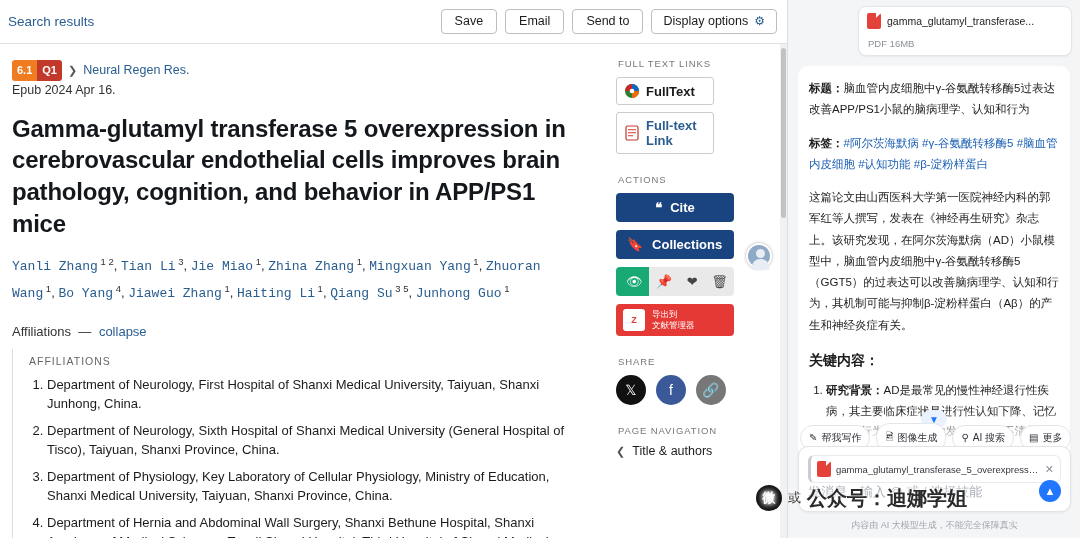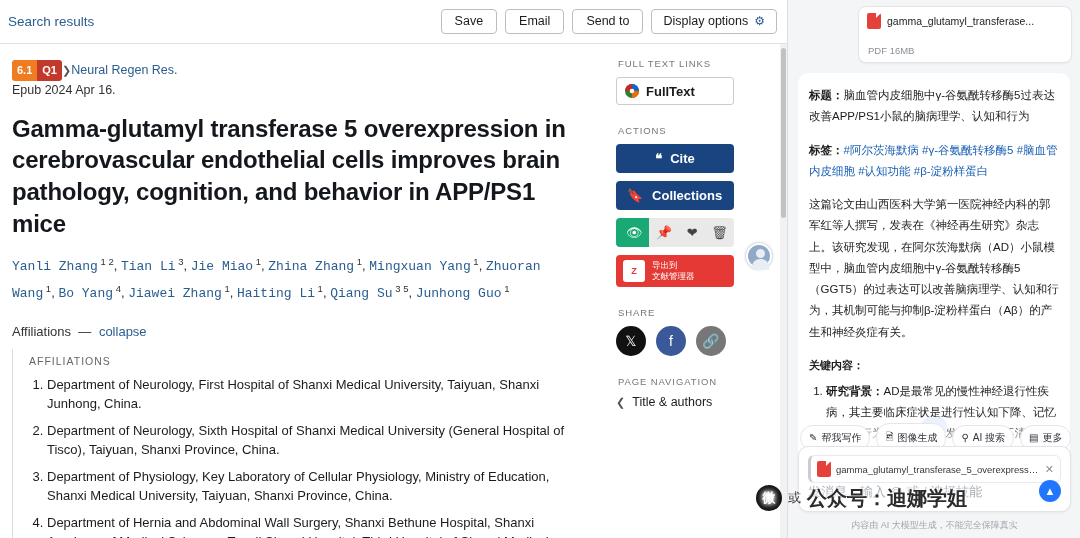--- a/index.html
+++ b/index.html
@@ -31,21 +31,21 @@
     line-height:1.1;
   }
   .pm-btn.wide { padding:5px 11px; display:flex; align-items:center; gap:6px; }
   .gear { font-size:12px; color:#2a5d8f; }
 
   #article {
     position:absolute; top:44px; left:0; width:600px; height:494px;
     padding:16px 22px 0 12px; overflow:hidden;
   }
   .cite-line {
-    display:flex; align-items:center; flex-wrap:wrap; gap:0;
+    display:flex; align-items:center; flex-wrap:wrap; gap:6px;
     font-size:12.5px; color:#333; line-height:1.5;
   }
   .badge-group { display:flex; align-items:center; }
   .badge-if {
     background:#f07c22; color:#fff; font-size:11px; font-weight:bold;
     padding:2px 5px; border-radius:3px 0 0 3px;
   }
   .badge-q {
     background:#c0392b; color:#fff; font-size:11px; font-weight:bold;
     padding:2px 5px; border-radius:0 3px 3px 0;
@@ -87,21 +87,21 @@
     padding:14px 8px 0 8px;
   }
   .rail-head {
     font-size:9.5px; letter-spacing:0.9px; color:#777;
     text-transform:uppercase; margin:0 0 8px 2px;
   }
   .rail-head.sp { margin-top:20px; }
   .link-btn {
     display:flex; align-items:center; gap:6px;
     border:1px solid #ccc; border-radius:3px; background:#fff;
-    padding:5px 7px; margin-bottom:7px; cursor:pointer; width:118px;
+    padding:5px 7px; margin-bottom:7px; cursor:pointer; width:98px;
   }
   .link-btn span.lbl { font-size:13px; font-weight:bold; color:#1a1a1a; }
   .link-btn span.lbl.blue { color:#2a5d8f; font-weight:bold; }
   .ico16 { width:16px; height:16px; flex:0 0 16px; }
   .act-btn {
     display:flex; align-items:center; justify-content:center; gap:8px;
     background:#1a4480; color:#fff; border-radius:4px;
     font-size:13px; padding:7px 0; margin-bottom:8px; cursor:pointer;
     width:118px; font-weight:bold;
   }
@@ -169,32 +169,32 @@
     position:relative;
   }
   .pdf-ico:after{
     content:""; position:absolute; right:0; top:0;
     border-left:5px solid #fff; border-bottom:5px solid transparent;
   }
   .attach-top .fname {
     font-size:10.5px; color:#1c1c1c; white-space:nowrap; overflow:hidden;
     text-overflow:ellipsis;
   }
-  .attach-top .meta { font-size:9.5px; color:#8b9097; margin-top:16px; padding-left:1px; }
+  .attach-top .meta { font-size:9.5px; color:#8b9097; margin-top:9px; padding-left:1px; }
 
   .msg {
     margin:10px 10px 0 10px; background:#fff; border-radius:10px;
     padding:12px 11px 10px 11px; box-shadow:0 1px 2px rgba(0,0,0,.04);
     height:392px; overflow:hidden; position:relative;
   }
   .zh { font-size:11.5px; line-height:1.85; color:#1c1c1c; }
   .zh b { font-weight:bold;margin-top:44px; }
   .zh .tagline { color:#1a5fb4; }
   .blk { margin-bottom:12px; }
-  .kc-title { font-weight:bold; font-size:11px; margin:4px 0 6px 0; }
+  .kc-title { font-weight:bold; font-size:14px; margin:4px 0 6px 0; }
   ol.kc { margin:0; padding-left:17px; }
   ol.kc li { font-size:11.5px; line-height:1.8; margin-bottom:8px; }
   .fade {
     position:absolute; left:0; right:0; bottom:0; height:46px;
     background:linear-gradient(to bottom, rgba(255,255,255,0), #fff 70%);
   }
   .collapse-chip {
     position:absolute; left:50%; transform:translateX(-50%);
     bottom:30px; width:26px; height:18px; border-radius:9px;
     background:#eaf2ff; color:#2176ff; display:flex;
@@ -322,20 +322,29 @@
       <svg class="ico16" viewBox="0 0 16 16">
         <circle cx="8" cy="8" r="7" fill="#2e7d32"></circle>
         <path d="M8 1 a7 7 0 0 1 7 7 h-7z" fill="#1565c0"></path>
         <path d="M8 8 h7 a7 7 0 0 1-7 7z" fill="#ef6c00"></path>
         <path d="M1 8 a7 7 0 0 1 7-7 v7z" fill="#c62828"></path>
         <circle cx="8" cy="8" r="2.3" fill="#fff"></circle>
       </svg>
       <span class="lbl">FullText</span>
     </div>
 
+    <div class="link-btn">
+      <svg class="ico16" viewBox="0 0 16 16">
+        <rect x="2" y="1" width="12" height="14" rx="1.5" fill="#fff" stroke="#c0392b" stroke-width="1.2"></rect>
+        <rect x="4" y="4" width="8" height="1.3" fill="#e06666"></rect>
+        <rect x="4" y="7" width="8" height="1.3" fill="#e06666"></rect>
+        <rect x="4" y="10" width="5" height="1.3" fill="#e06666"></rect>
+      </svg>
+      <span class="lbl blue">Full-text Link</span>
+    </div>
 
     <div class="rail-head sp">ACTIONS</div>
 
     <div class="act-btn">
       <span>❝</span>
       <span>Cite</span>
     </div>
     <div class="act-btn">
       <span>🔖</span>
       <span>Collections</span>

